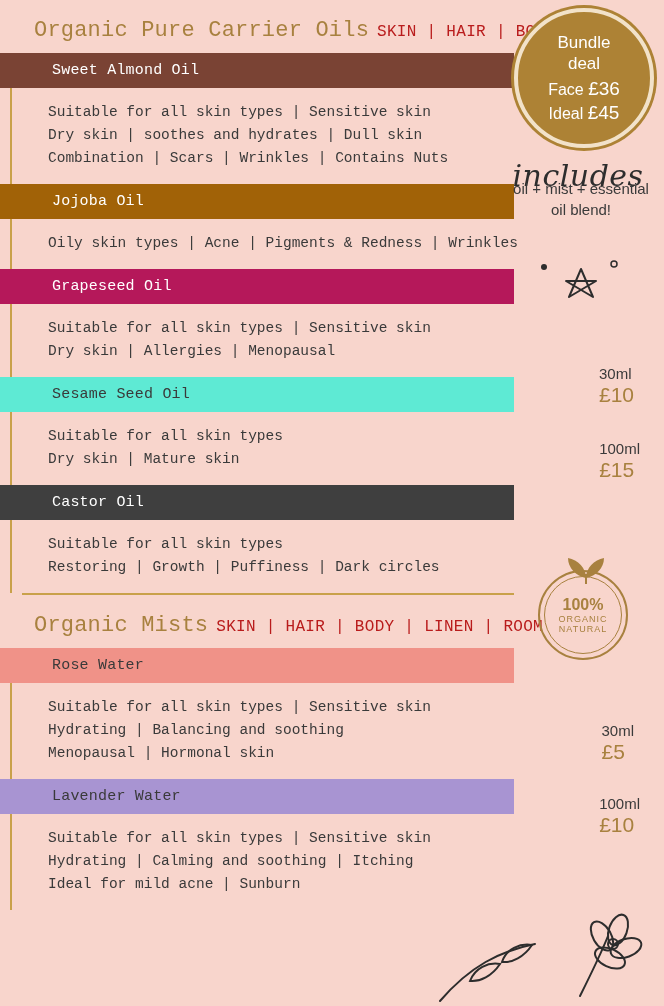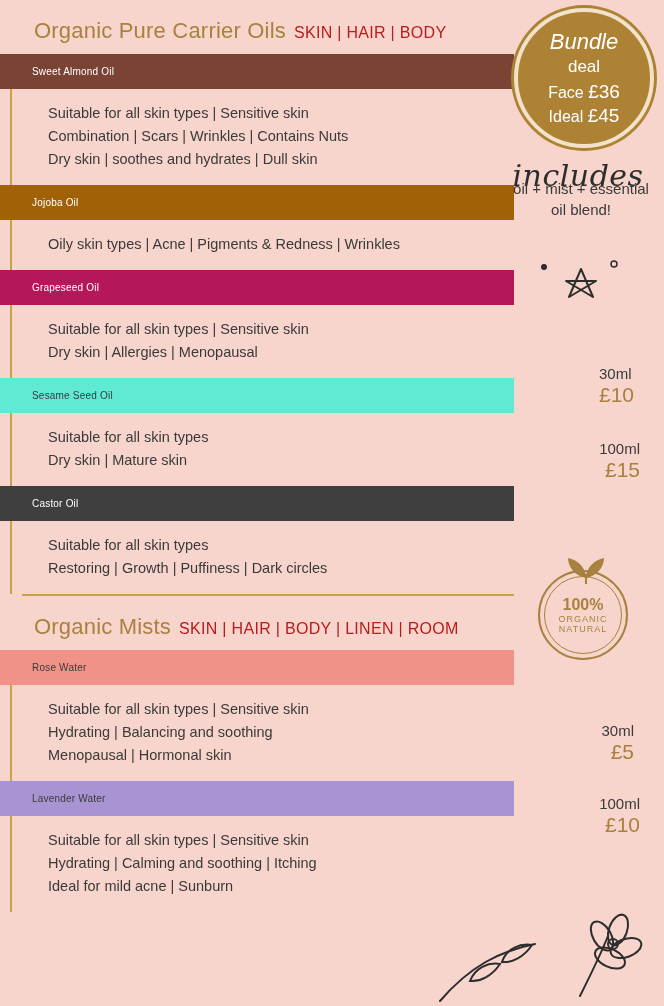--- a/index.html
+++ b/index.html
@@ -13,20 +13,21 @@
     position: relative;
     width: 664px; height: 1006px;
     background: #f8d5cc;
   }
 
   
   .col-left {
     position: absolute;
     left: 0; top: 0;
     width: 514px;
+    font-family: Liberation Mono, monospace;
   }
 
   .section-title {
     display: flex;
     align-items: baseline;
     padding: 18px 0 10px 34px;
     white-space: nowrap;
   }
   .section-title .main {
     font-size: 22px;
@@ -37,22 +38,22 @@
     font-size: 16px;
     color: #b91c1c;
     margin-left: 8px;
     letter-spacing: 0.3px;
   }
 
   .oil-bar {
     height: 35px;
     display: flex;
     align-items: center;
-    padding-left: 32px;
-    font-size: 10px;
+    padding-left: 52px;
+    font-size: 15px;
     letter-spacing: 0.2px;
   }
 
   .oil-desc {
     padding: 13px 0 14px 36px;
     border-left: 2px solid #c9a14a;
     margin-left: 10px;
     font-size: 14.5px;
     line-height: 23px;
     color: #3a3a3a;
@@ -76,21 +77,21 @@
     border: 4px solid #f2e2c9;
     box-shadow: 0 0 0 3px #ad8235;
     color: #fff;
     display: flex;
     flex-direction: column;
     align-items: center;
     justify-content: center;
     text-align: center;
     line-height: 1.25;
   }
-  .badge-bundle .b1 { font-size: 22px; font-style: italic; }
+  .badge-bundle .b1 { font-size: 17px; }
   .badge-bundle .b2 { font-size: 17px; margin-bottom: 3px; }
   .badge-bundle .b3 { font-size: 16px; }
   .badge-bundle .b3 b, .badge-bundle .b4 b { font-size: 19px; font-weight: normal; }
   .badge-bundle .b4 { font-size: 16px; }
 
   .includes-script {
     position: absolute;
     right: 6px; top: 142px;
     width: 160px;
     text-align: center;
@@ -122,21 +123,20 @@
     text-align: left;
   }
   .price-block .size {
     font-size: 15px;
     color: #3a3a3a;
     margin-bottom: 1px;
   }
   .price-block .amount {
     font-size: 21px;
     color: #a8813f;
-    text-align: right;
   }
 
   .organic-badge {
     position: absolute;
     right: 22px; top: 548px;
     width: 112px; height: 112px;
   }
   .organic-badge .circle {
     position: absolute;
     left: 8px; top: 22px;
@@ -177,22 +177,22 @@
     <div class="section-title">
       <span class="main">Organic Pure Carrier Oils</span>
       <span class="sub">SKIN | HAIR | BODY</span>
     </div>
 
     <div class="oil-bar" style="background:#7a4334;color:#ffffff">
       <span>Sweet Almond Oil</span>
     </div>
     <div class="oil-desc">
       <div class="line">Suitable for all skin types | Sensitive skin</div>
+      <div class="line">Dry skin | soothes and hydrates | Dull skin</div>
       <div class="line">Combination | Scars | Wrinkles | Contains Nuts</div>
-      <div class="line">Dry skin | soothes and hydrates | Dull skin</div>
     </div>
 
     <div class="oil-bar" style="background:#a16207;color:#ffffff">
       <span>Jojoba Oil</span>
     </div>
     <div class="oil-desc">
       <div class="line">Oily skin types | Acne | Pigments &amp; Redness | Wrinkles</div>
     </div>
 
     <div class="oil-bar" style="background:#b5185a;color:#ffffff">

